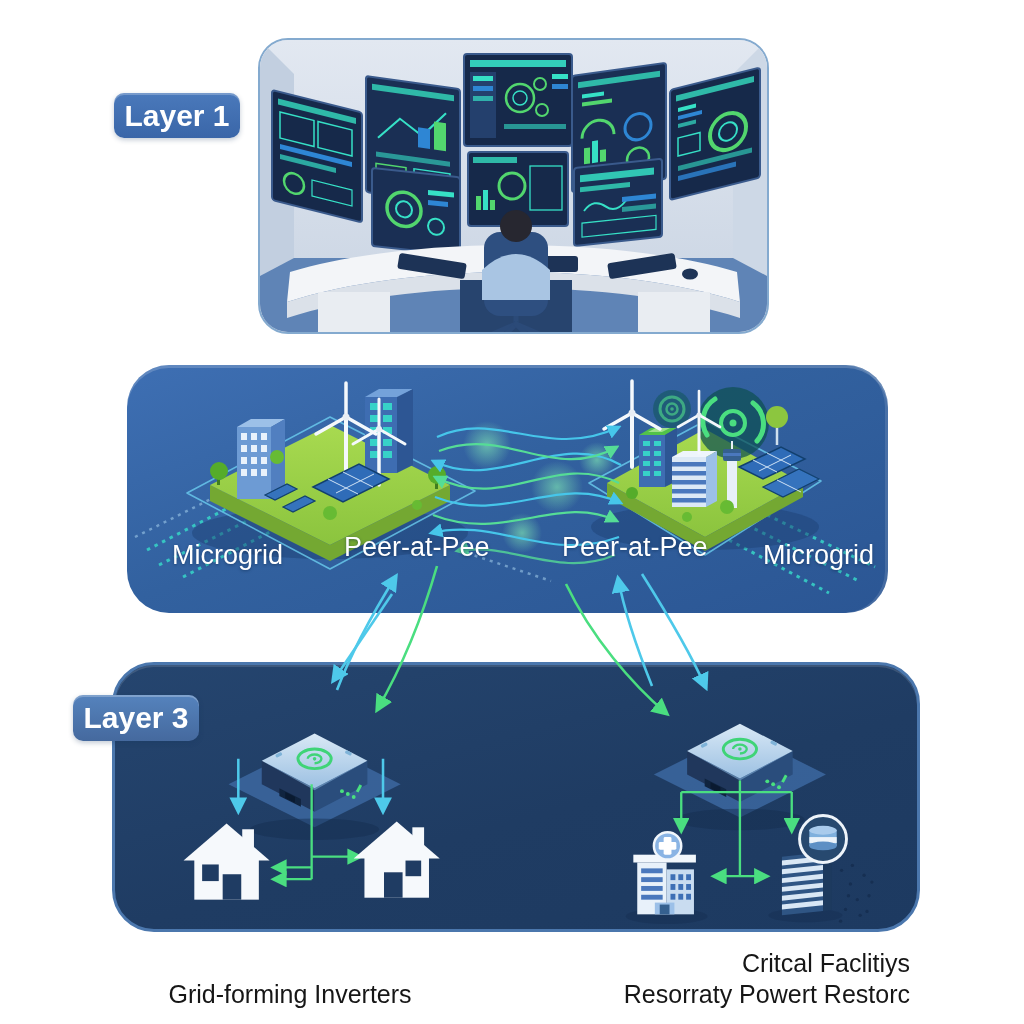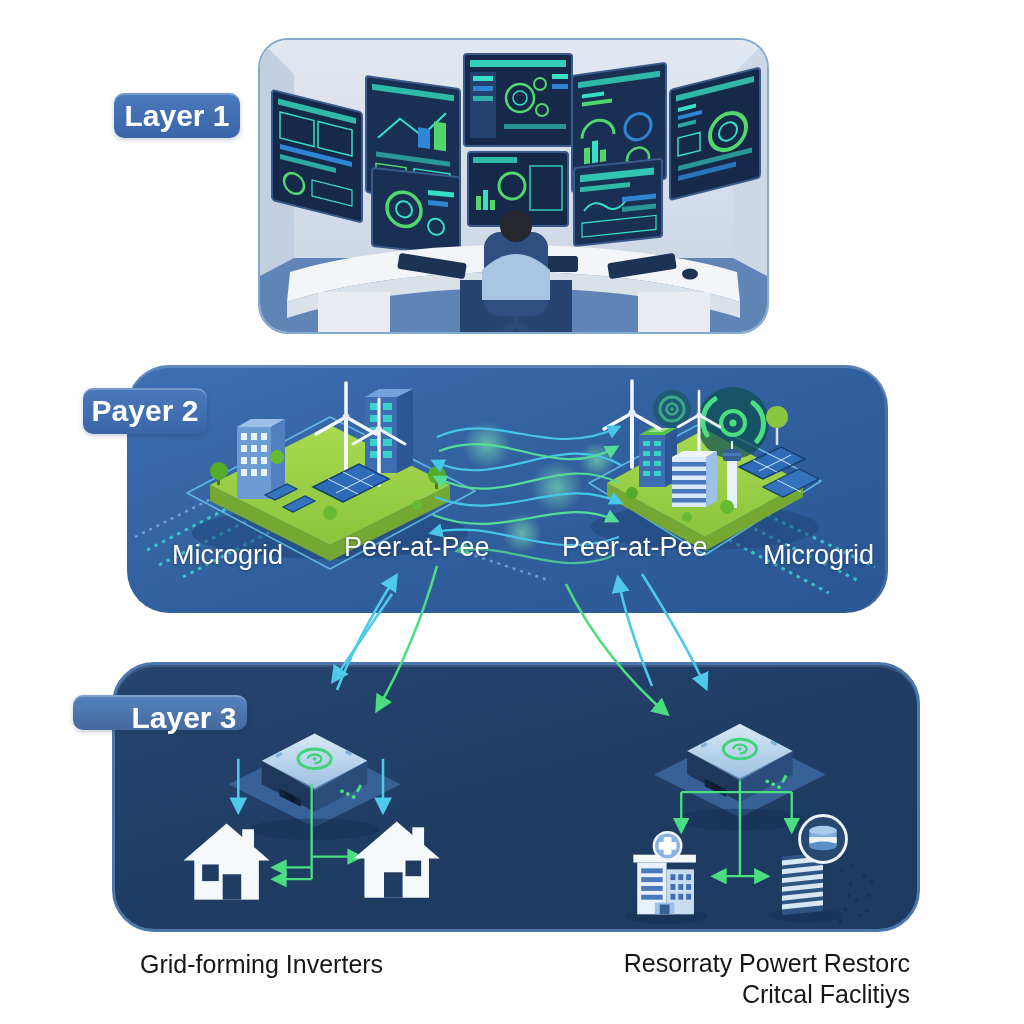--- a/index.html
+++ b/index.html
@@ -5,22 +5,22 @@
   html,body{margin:0;padding:0;background:#ffffff;}
   .canvas{position:relative;width:1024px;height:1024px;background:#ffffff;overflow:hidden;
           font-family:"Liberation Sans", sans-serif;}
   .badge{position:absolute;z-index:10;color:#fff;font-weight:bold;font-size:30px;
          text-align:center;border-radius:10px;
          background:linear-gradient(180deg,#4a79bb,#3a66a8);
          box-shadow:inset 0 2px 0 rgba(255,255,255,.25), 0 2px 5px rgba(20,50,90,.25);}
   .badge span{display:block;}
   #badge-l1{left:114px;top:56px;width:126px;height:45px;line-height:45px;margin-top:37px;}
   #badge-l2{left:83px;top:388px;width:124px;height:46px;line-height:46px;}
-  #badge-l3{left:73px;top:695px;width:126px;height:35px;line-height:46px;
-            background:linear-gradient(180deg,#5583bd,#45699e);padding-left:48px;}
+  #badge-l3{left:73px;top:695px;width:126px;height:46px;line-height:46px;
+            background:linear-gradient(180deg,#5583bd,#45699e);}
   .illus1{position:absolute;left:258px;top:38px;width:507px;height:292px;
           border-radius:30px;border:2px solid #84aacf;overflow:hidden;background:#d9e1ec;}
   .panel2{position:absolute;left:127px;top:365px;width:761px;height:248px;border-radius:42px;
           background:linear-gradient(160deg,#3e6fb3 0%,#32619f 45%,#2b5694 100%);
           box-shadow:inset 0 3px 0 rgba(255,255,255,.18), inset -3px 0 0 rgba(255,255,255,.12);
           overflow:hidden;}
   .panel3{position:absolute;left:112px;top:662px;width:808px;height:270px;border-radius:42px;
           background:linear-gradient(165deg,#25456f 0%,#1f3c63 55%,#1d3a61 100%);
           border:3px solid #4b77ad;box-sizing:border-box;
           box-shadow:inset 0 2px 0 rgba(255,255,255,.12);overflow:hidden;}
@@ -562,26 +562,23 @@
       <path d="M392,594 C370,626 350,656 333,681" stroke="#4ec9ea" marker-end="url(#mCo)"></path>
       <path d="M566,584 C592,638 632,684 667,714" stroke="#4ade80" marker-end="url(#mGo)"></path>
       <path d="M652,686 C636,646 624,610 618,578" stroke="#4ec9ea" marker-end="url(#mCo)"></path>
       <path d="M642,574 C666,612 690,652 706,688" stroke="#4ec9ea" marker-end="url(#mCo)"></path>
     </g>
   </svg>
 
   <div class="badge" id="badge-l1">
     <span>Layer 1</span>
   </div>
-  <div class="badge" id="badge-l2">
-    <span>Payer 2</span>
-  </div>
   <div class="badge" id="badge-l3">
     <span>Layer 3</span>
   </div>
 
-  <div class="caption" style="left:140px;top:950px;width:300px;text-align:left;">Grid-forming Inverters</div>
+  <div class="caption" style="left:140px;top:980px;width:300px;text-align:center;">Grid-forming Inverters</div>
   <div class="caption" style="left:600px;top:948px;width:310px;text-align:right;line-height:31px;">
+    <div>Critcal Faclitiys</div>
     <div>Resorraty Powert Restorc</div>
-    <div>Critcal Faclitiys</div>
   </div>
 
 </div>
 
 </body></html>

